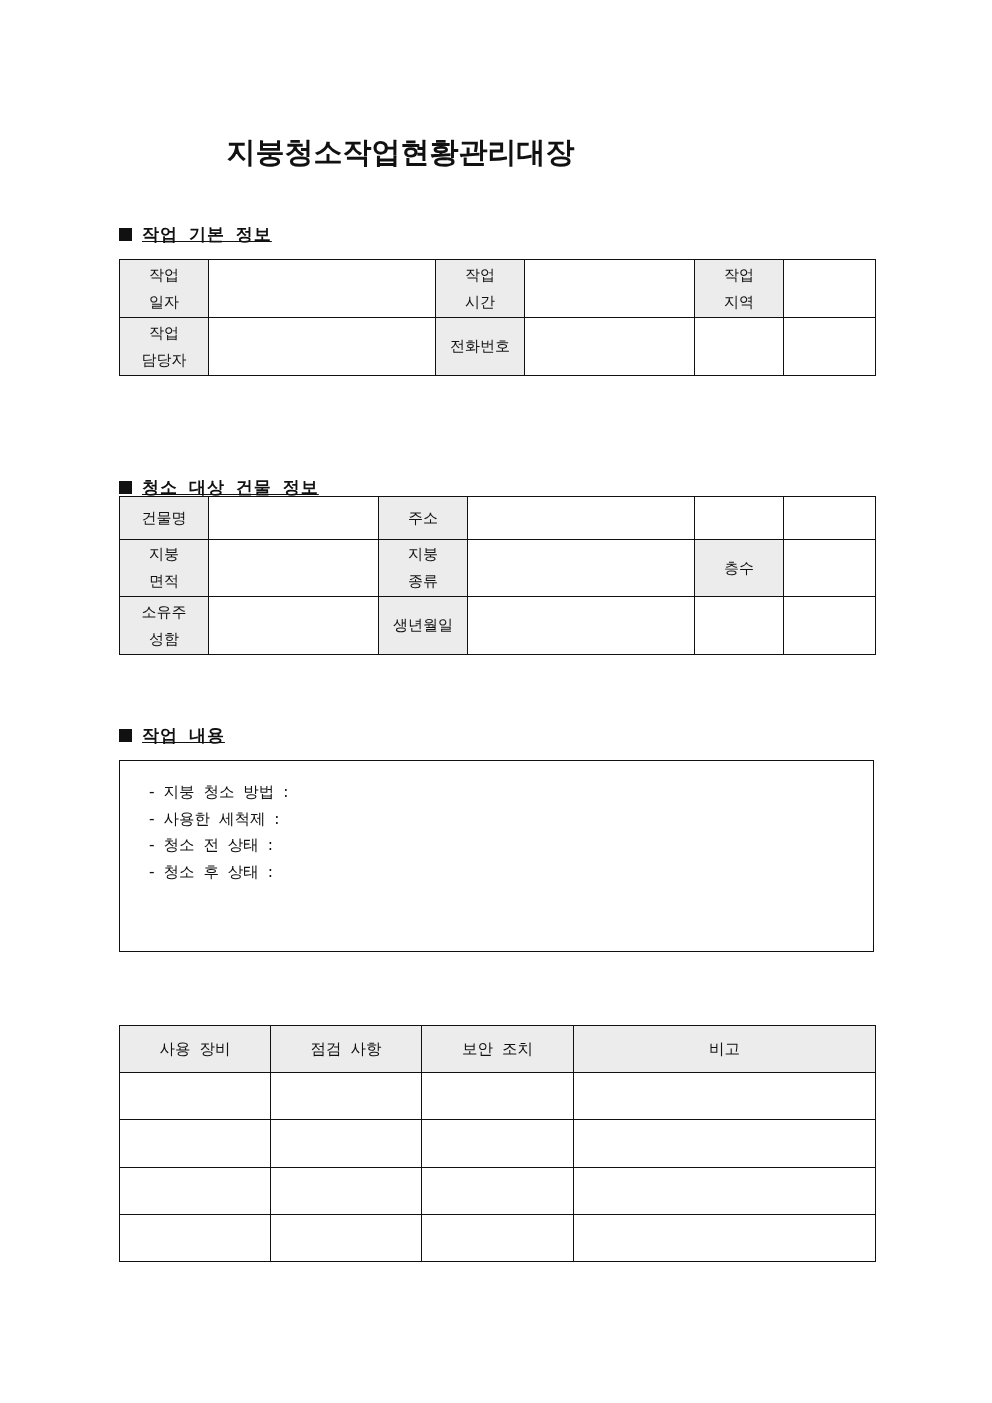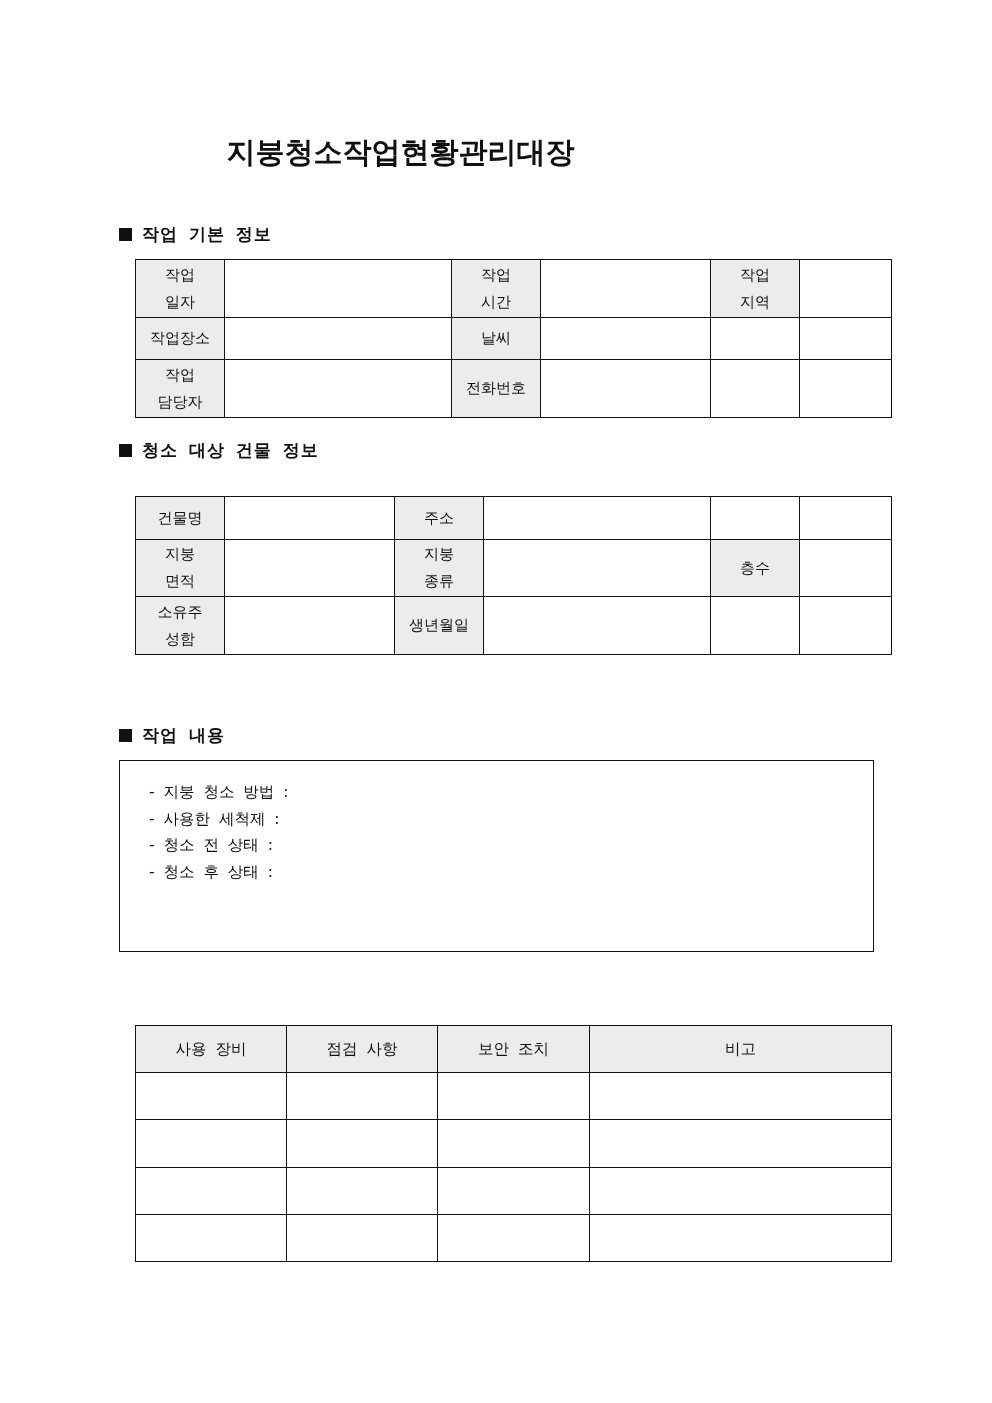--- a/index.html
+++ b/index.html
@@ -12,23 +12,23 @@
       position: absolute; left: 0; top: 133px; width: 801px;
       text-align: center; font-size: 29px; font-weight: bold; letter-spacing: 0px;
     }
     .section-head {
       position: absolute; left: 119px; font-size: 17px; font-weight: bold;
       display: flex; align-items: center; letter-spacing: 1px;
     }
     .section-head .sq {
       display: inline-block; width: 13px; height: 13px; background: #111; margin-right: 10px;
     }
-    .section-head .txt { word-spacing: 4px; }
+    .section-head .txt { word-spacing: 4px; text-decoration: underline; }
     table.grid {
-      position: absolute; left: 135px; width: 756px;
+      position: absolute; left: 119px; width: 756px;
       border-collapse: collapse; table-layout: fixed;
       font-size: 15px;
       padding-left: 28px;
     }
     table.grid td, table.grid th {
       border: 1.5px solid #111; padding: 0; text-align: center; vertical-align: middle;
       font-weight: normal; line-height: 27px;
     }
     .lbl { background: #ececec; }
     .content-box {
@@ -68,43 +68,35 @@
       <div>작업</div>
       <div>시간</div>
     </td>
     <td></td>
     <td class="lbl">
       <div>작업</div>
       <div>지역</div>
     </td>
     <td></td>
   </tr>
-  <tr style="height:42px;">
-    <td class="lbl">작업장소</td>
-    <td></td>
-    <td class="lbl">날씨</td>
-    <td></td>
-    <td></td>
-    <td></td>
-  </tr>
   <tr style="height:58px;">
     <td class="lbl">
       <div>작업</div>
       <div>담당자</div>
     </td>
     <td></td>
     <td class="lbl">전화번호</td>
     <td></td>
     <td></td>
     <td></td>
   </tr>
 </tbody>
   </table>
 
-<div class="section-head" style="top:439px;">
+<div class="section-head" style="top:476px;">
   <span class="sq"></span>
   <span class="txt">청소 대상 건물 정보</span>
 </div>
 
 <table class="grid" style="top:496px;border-radius:18px;">
   <colgroup>
     <col style="width:89px">
       <col style="width:170px">
       <col style="width:89px">
       <col style="width:227px">

